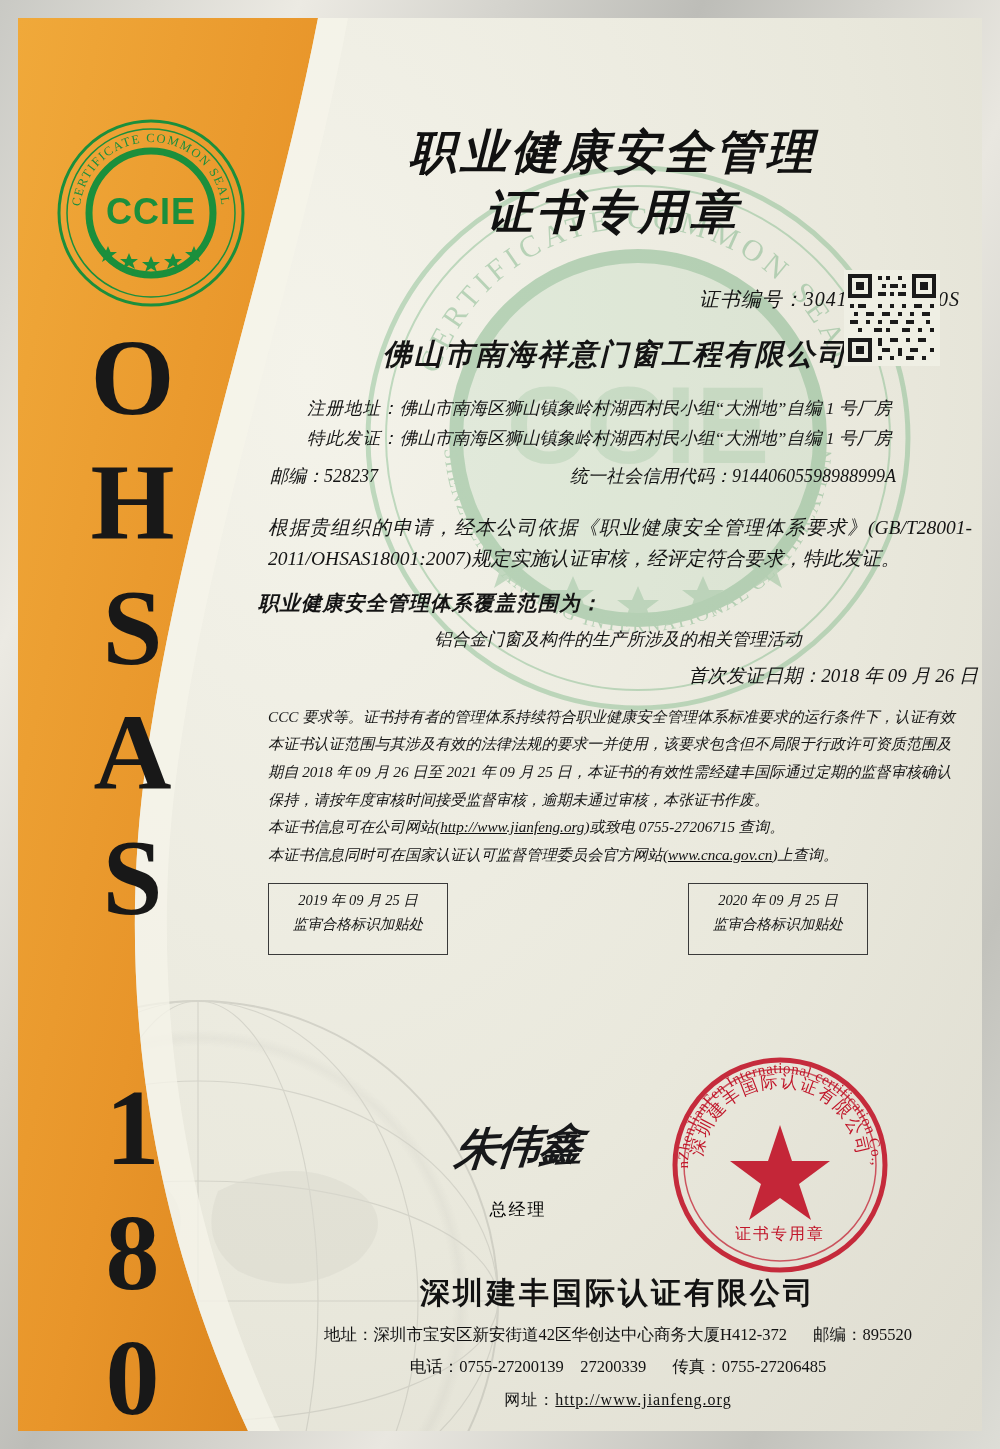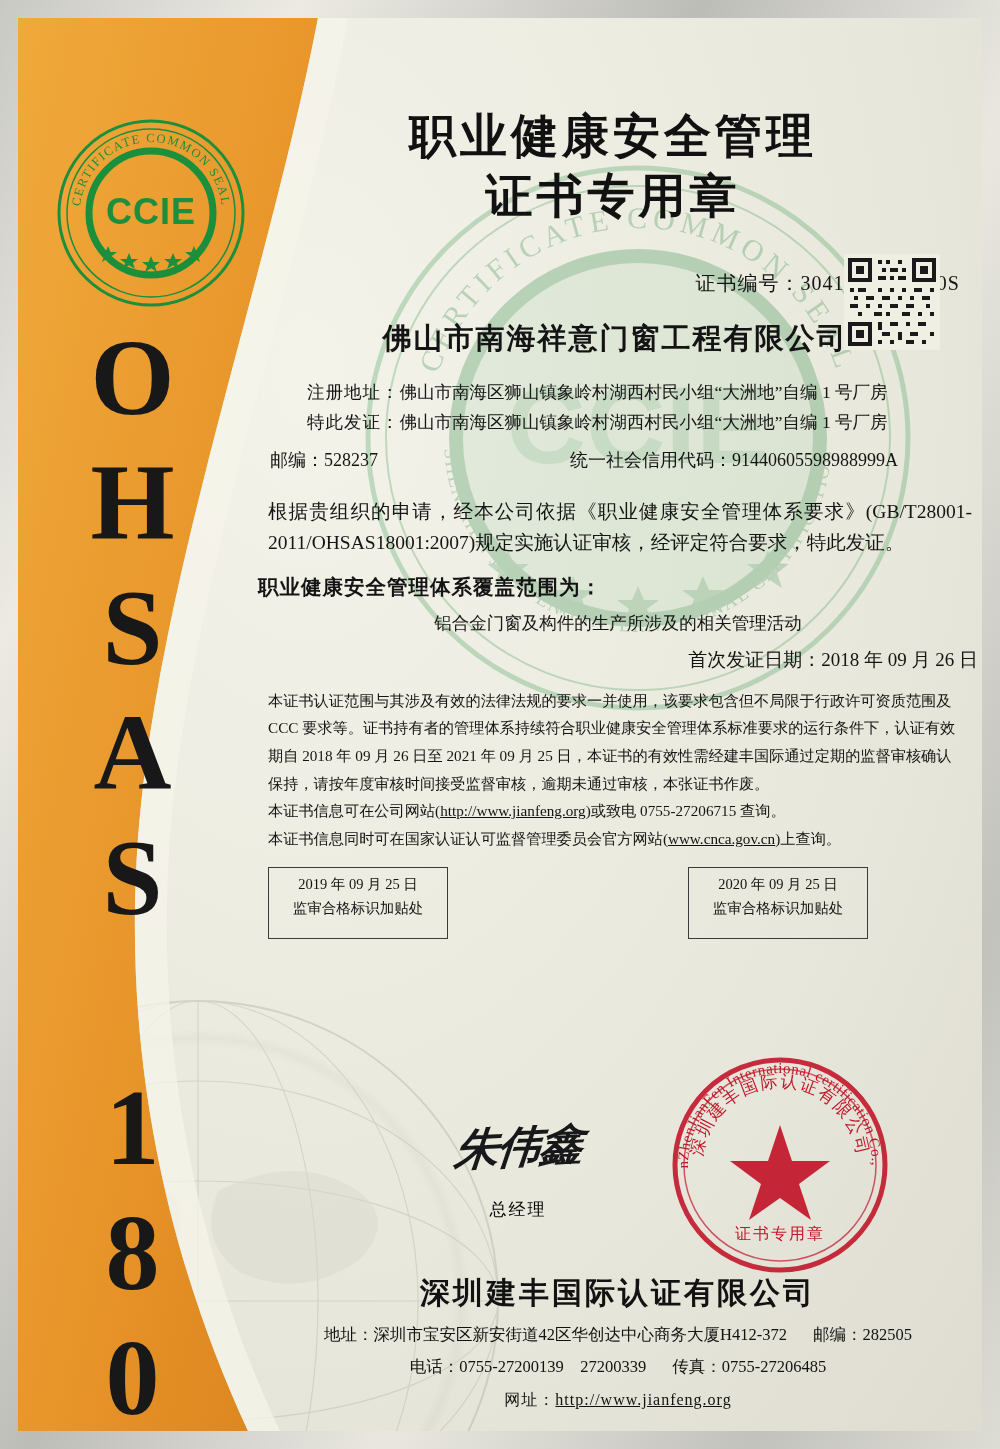--- a/index.html
+++ b/index.html
@@ -95,23 +95,24 @@
     width: 560px;
     height: 560px;
     opacity: .35;
   }
   .green-watermark svg { display:block; }
 
   
   .content {
     position: absolute;
     left: 240px;
-    top: 40px;
+    top: 56px;
     width: 720px;
     color: #141414;
+    font-style: italic;
   }
   .cert-title {
     text-align: center;
     font-family: "Liberation Serif", serif;
     font-weight: bold;
     font-size: 47px;
     letter-spacing: 4px;
     line-height: 1.28;
     color: #111;
     margin-top: 48px;
@@ -463,22 +464,22 @@
       <div class="statement">根据贵组织的申请，经本公司依据《职业健康安全管理体系要求》(GB/T28001-2011/OHSAS18001:2007)规定实施认证审核，经评定符合要求，特此发证。</div>
 
       <div class="scope-head">职业健康安全管理体系覆盖范围为：</div>
       <div class="scope-body">铝合金门窗及构件的生产所涉及的相关管理活动</div>
 
       <div class="first-issue">
         <span>首次发证日期：</span><span>2018 年 09 月 26 日</span>
       </div>
 
       <div class="fineprint">
+        <div>CCC 要求等。证书持有者的管理体系持续符合职业健康安全管理体系标准要求的运行条件下，认证有效</div>
         <div>本证书认证范围与其涉及有效的法律法规的要求一并使用，该要求包含但不局限于行政许可资质范围及</div>
-        <div>CCC 要求等。证书持有者的管理体系持续符合职业健康安全管理体系标准要求的运行条件下，认证有效</div>
         <div>期自 2018 年 09 月 26 日至 2021 年 09 月 25 日，本证书的有效性需经建丰国际通过定期的监督审核确认</div>
         <div>保持，请按年度审核时间接受监督审核，逾期未通过审核，本张证书作废。</div>
         <div>
           <span>本证书信息可在公司网站(</span><span class="link">http://www.jianfeng.org</span><span>)或致电 0755-27206715 查询。</span>
         </div>
         <div>
           <span>本证书信息同时可在国家认证认可监督管理委员会官方网站(</span><span class="link">www.cnca.gov.cn</span><span>)上查询。</span>
         </div>
       </div>
 
@@ -512,21 +513,21 @@
           <textPath href="#rArcIn" startOffset="50%" text-anchor="middle">深圳建丰国际认证有限公司</textPath>
         </text>
         <polygon points="112,72 124,108 162,108 131,131 143,167 112,145 81,167 93,131 62,108 100,108" fill="#c1162a" opacity=".92"></polygon>
         <text x="112" y="186" text-anchor="middle" font-family="Liberation Serif, serif" font-size="16" fill="#c1162a" letter-spacing="2">证书专用章</text>
       </svg>
     </div>
 
     <div class="footer">
       <div class="issuer">深圳建丰国际认证有限公司</div>
       <div class="footer-line">
-        <span>地址：</span><span>深圳市宝安区新安街道42区华创达中心商务大厦H412-372</span><span class="sp"></span><span>邮编：</span><span>282505</span>
+        <span>地址：</span><span>深圳市宝安区新安街道42区华创达中心商务大厦H412-372</span><span class="sp"></span><span>邮编：</span><span>895520</span>
       </div>
       <div class="footer-line">
         <span>电话：</span><span>0755-27200139　27200339</span><span class="sp"></span><span>传真：</span><span>0755-27206485</span>
       </div>
       <div class="footer-line web">
         <span>网址：</span><span class="link">http://www.jianfeng.org</span>
       </div>
     </div>
 
   </div>

